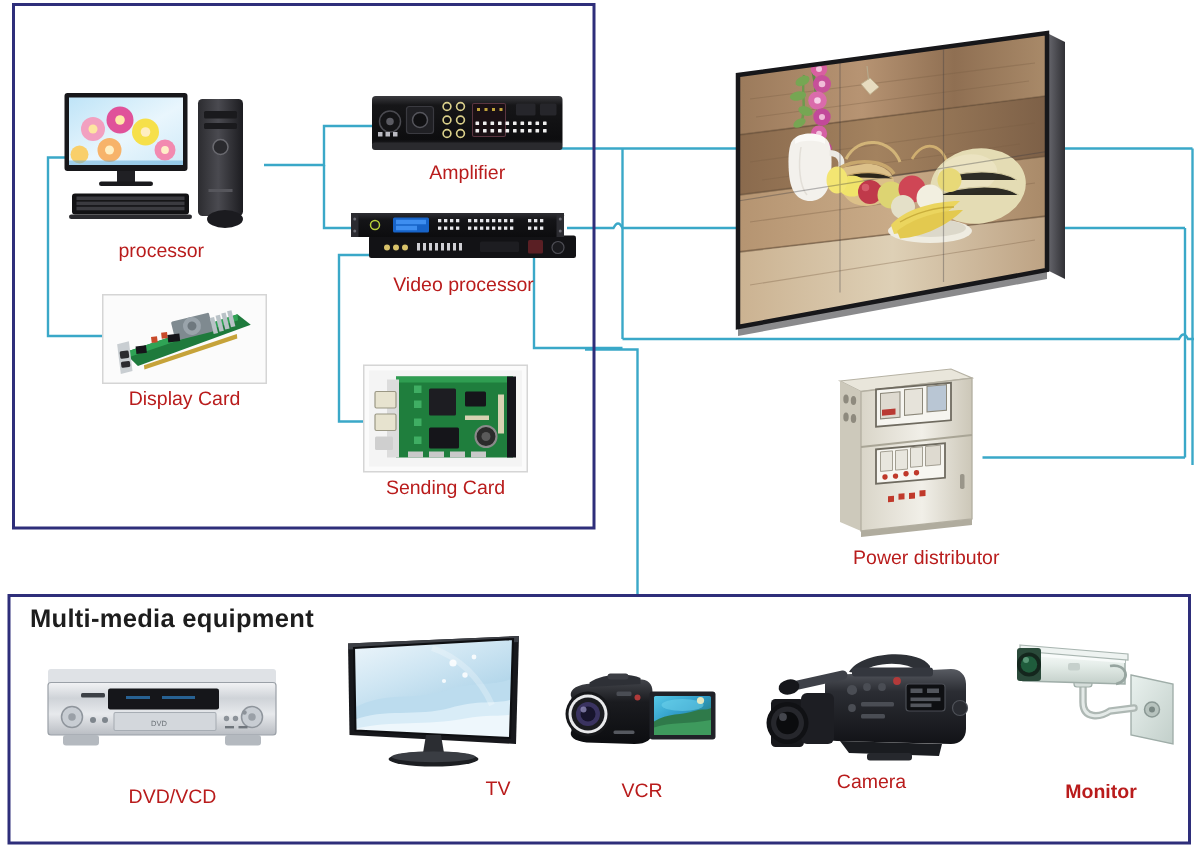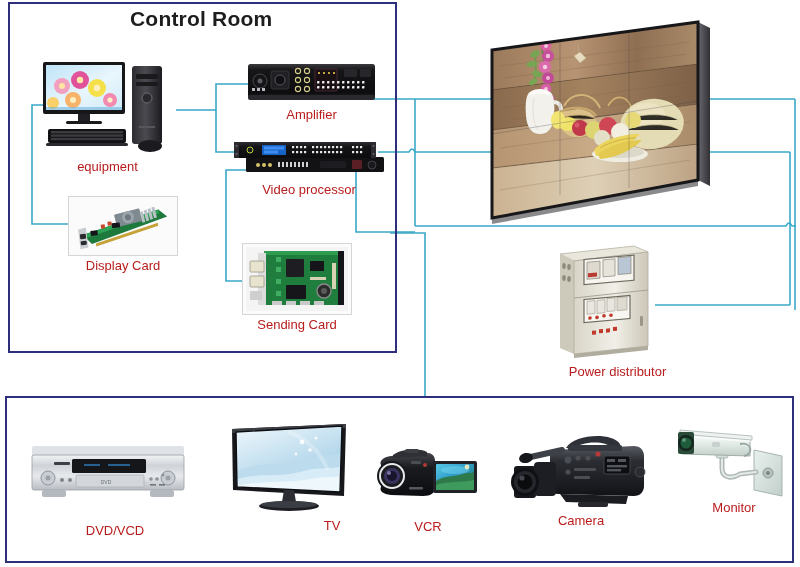--- a/index.html
+++ b/index.html
@@ -61,21 +61,21 @@
   
   #dvd{left:28px;top:440px;width:160px;height:70px;}
   #dvd .cap{top:83px;padding-left:14px;}
   #tv{left:228px;top:424px;width:120px;height:92px;}
   #tv .cap{top:94px;margin-left:44px;}
   #vcr{left:375px;top:443px;width:106px;height:65px;}
   #vcr .cap{top:76px;}
   #camera{left:508px;top:428px;width:146px;height:84px;}
   #camera .cap{top:85px;}
   #monitor-cam{left:678px;top:424px;width:112px;height:88px;}
-  #monitor-cam .cap{top:76px;}
+  #monitor-cam .cap{top:96px;font-weight:bold;}
 </style>
 </head>
 <body>
 
 <div id="stage">
 
   <svg id="wires" viewBox="0 0 800 567">
     <g fill="none" stroke="#3aa8c8" stroke-width="1.6">
 
       <path d="M72,105 L32,105 L32,224 L82,224"></path>
@@ -98,23 +98,23 @@
       <path d="M795,99 L795,310"></path>
       <path d="M790,152 L790,305"></path>
 
       <path d="M655,305 L790,305"></path>
 
       <path d="M390,233 L425,233 L425,396"></path>
     </g>
   </svg>
 
   <div class="group-box" id="control-room-box"></div>
-  <div class="group-title" id="control-room-title">Control Room</div>
 
   <div class="group-box" id="multimedia-box"></div>
+  <div class="group-title" id="multimedia-title">Multi-media equipment</div>
 
   <div class="node" id="computer">
     <svg class="art" width="135" height="100" viewBox="0 0 135 100">
       <defs>
         <linearGradient id="flowerbg" x1="0" y1="0" x2="1" y2="1">
           <stop offset="0%" stop-color="#bfe4f7"></stop>
             <stop offset="55%" stop-color="#e9f6fd"></stop>
             <stop offset="100%" stop-color="#cfeaf8"></stop>
         </linearGradient>
         <linearGradient id="towerg" x1="0" y1="0" x2="1" y2="0">
@@ -152,21 +152,21 @@
       <rect x="6" y="85" width="82" height="3" rx="1.5" fill="#2a2a2e"></rect>
 
       <rect x="92" y="8" width="30" height="78" rx="3" fill="url(#towerg)"></rect>
       <rect x="96" y="16" width="22" height="5" rx="1" fill="#1a1a1d"></rect>
       <rect x="96" y="24" width="22" height="4" rx="1" fill="#1a1a1d"></rect>
       <circle cx="107" cy="40" r="5" fill="#2a2a2e" stroke="#6a6a70" stroke-width="1"></circle>
       <rect x="99" y="68" width="16" height="2" fill="#56565c"></rect>
 
       <ellipse cx="110" cy="88" rx="12" ry="6" fill="#1b1b1f"></ellipse>
     </svg>
-    <div class="cap">equipment</div>
+    <div class="cap">processor</div>
   </div>
 
   <div class="node" id="display-card">
     <div class="thumb-frame" style="left:0;top:0;width:110px;height:60px;"></div>
     <svg class="art" width="110" height="60" viewBox="0 0 110 60">
       <g transform="rotate(-7 55 30)">
         <path d="M14,34 L92,18 L100,26 L22,44 Z" fill="#1e7a3c"></path>
         <path d="M14,34 L92,18 L92,22 L14,38 Z" fill="#2fa355"></path>
         <rect x="48" y="16" width="26" height="13" rx="1" fill="#7f8a90" transform="rotate(-7 61 22)"></rect>
         <circle cx="61" cy="22" r="6" fill="#9aa4ab"></circle>

